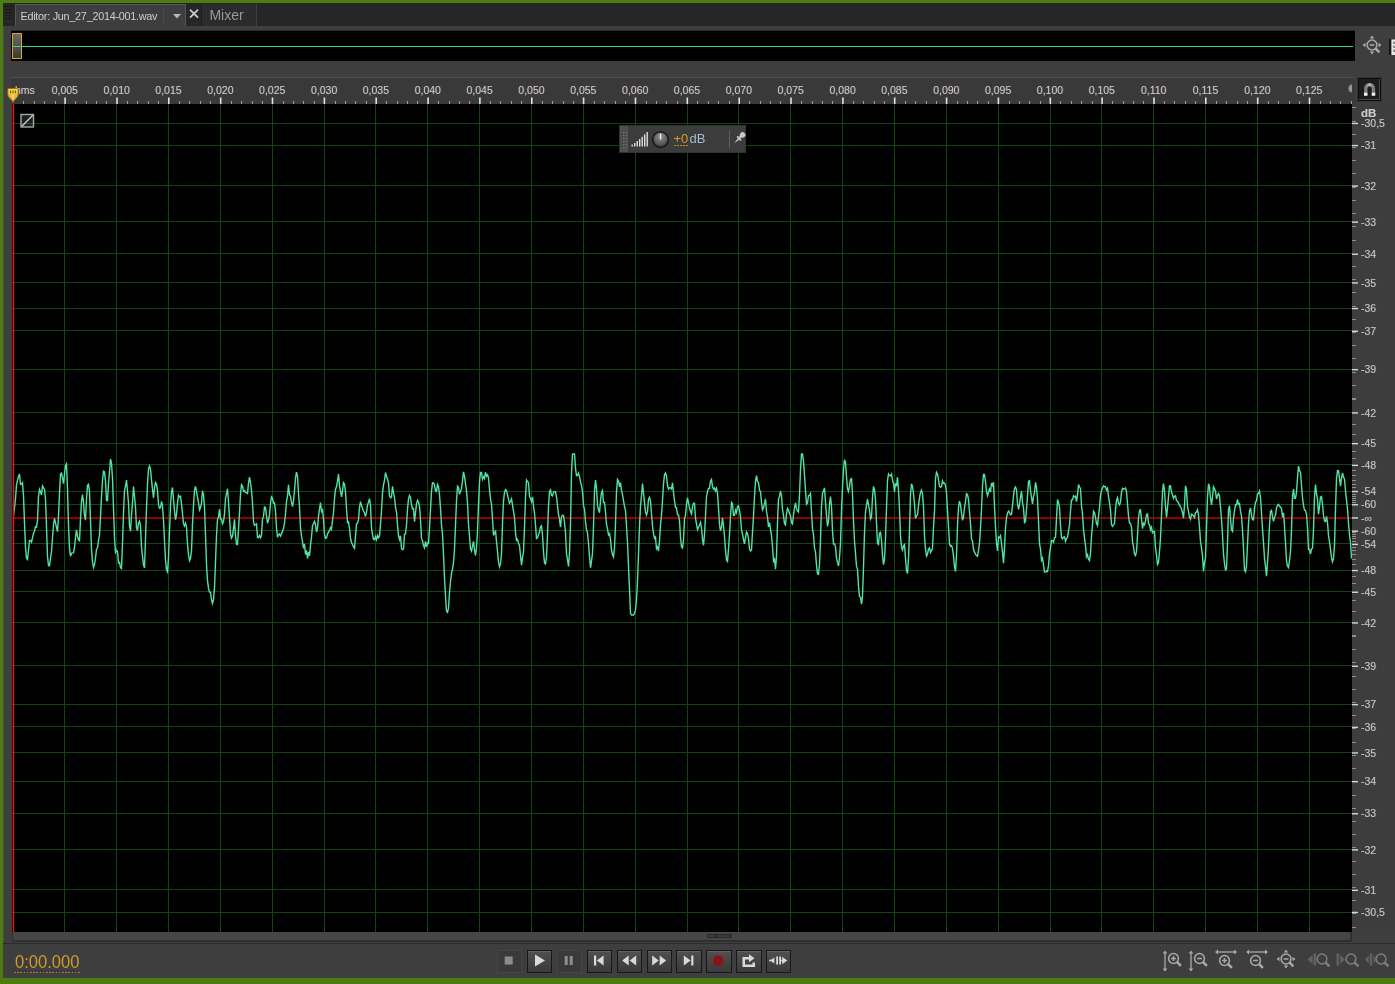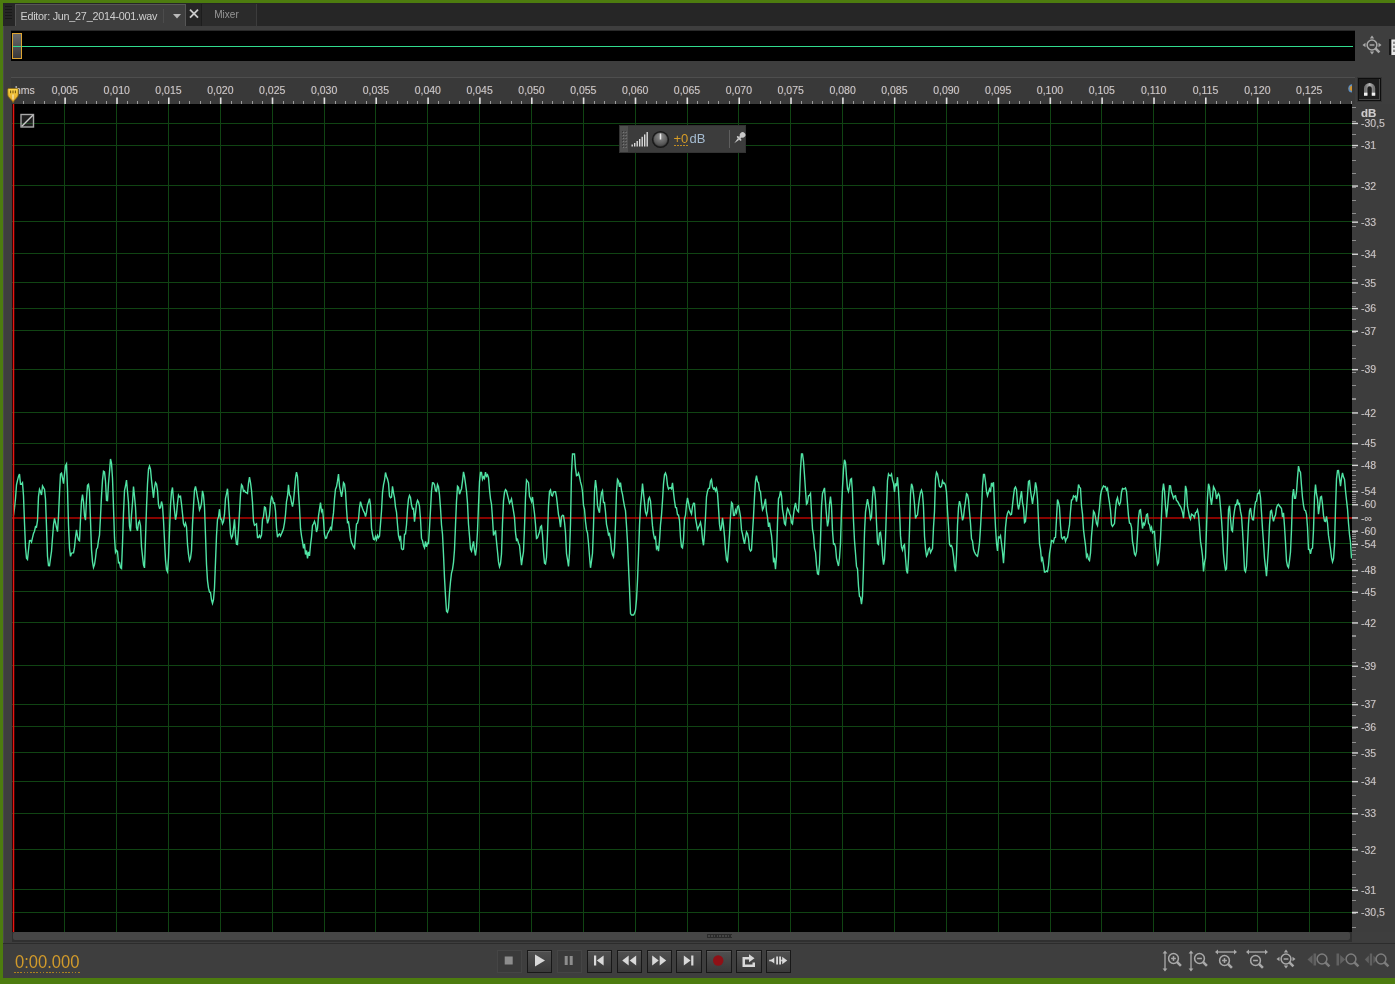--- a/index.html
+++ b/index.html
@@ -14,21 +14,21 @@
               border-bottom:1px solid #191919;}
   .tab-active{left:12px;top:0.5px;width:171px;height:22px;background:#3e3e3e;
               border:1px solid #565656;border-bottom:none;}
   .tab-active .lbl{left:4.5px;top:4.5px;height:14px;line-height:14px;font-size:10.8px;color:#cfcfcf;
                    white-space:nowrap;letter-spacing:-0.25px;}
   .tab-sep{left:147px;top:4px;width:1px;height:14px;background:#282828;border-right:1px solid #4c4c4c;}
   .tab-caret{left:153px;top:0;width:16px;height:21px;}
   .tab-close{left:184px;top:3px;width:14px;height:15px;}
   .tab-mixer{left:198px;top:0.5px;width:56px;height:22px;background:#2b2b2b;
              border-left:1px solid #1d1d1d;border-right:1px solid #3c3c3c;}
-  .tab-mixer .lbl{left:0;top:4.5px;width:100%;height:14px;line-height:14px;font-size:10px;
+  .tab-mixer .lbl{left:0;top:4.5px;width:100%;height:14px;line-height:14px;font-size:14px;
                   color:#989898;text-align:center;padding-right:5px;}
 
   
   .panel{left:3px;top:25.5px;width:1392px;height:952.5px;background:#3e3e3e;}
 
   
   .ovwrap{left:8px;top:4px;width:1344px;height:31px;background:#000;border-top:1px solid #2a2a2a;}
   .ov-line{left:1px;top:15.1px;width:1341px;height:1.7px;background:#31db8e;}
   .ov-handle{left:1px;top:2.5px;width:9.5px;height:26px;border:1.8px solid #dda432;
              background:linear-gradient(#6a6a6a,#39393b);}

